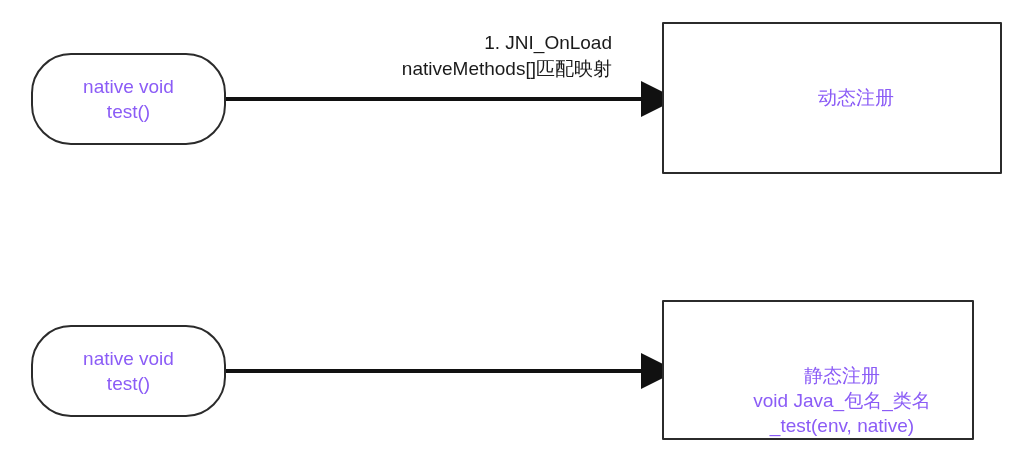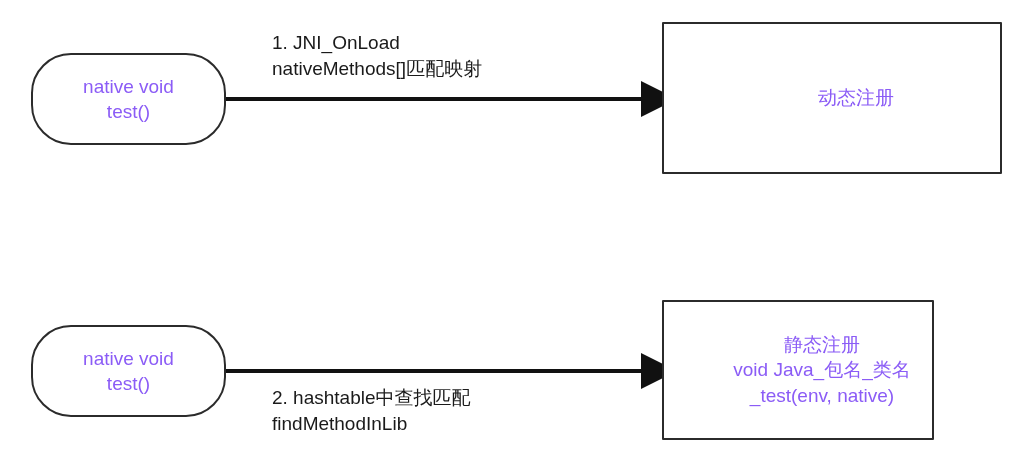--- a/index.html
+++ b/index.html
@@ -41,21 +41,21 @@
   .rect {
     border-radius: 1px;
     font-size: 19px;
     padding-left: 48px;
   }
   .edge-label {
     position: absolute;
     color: #1a1a1a;
     font-size: 19px;
     line-height: 1.35;
-    text-align: left;
+    text-align: right;
     white-space: nowrap;
   }
   .edge-label .line {
     display: block;
   }
   svg.arrows {
     position: absolute;
     left: 0;
     top: 0;
     width: 1032px;
@@ -91,24 +91,20 @@
   <div class="node rect" style="left:662px; top:22px; width:340px; height:152px;">
     <span class="line">动态注册</span>
   </div>
 
   <div class="node rounded" style="left:31px; top:325px; width:195px; height:92px;">
     <span class="line">native void</span>
     <span class="line">test()</span>
   </div>
 
 
-  <div class="edge-label" style="left:272px; top:385px; width:340px;">
-    <span class="line">2. hashtable中查找匹配</span>
-    <span class="line">findMethodInLib</span>
-  </div>
 
-  <div class="node rect" style="left:662px; top:300px; width:272px; height:140px;">
+  <div class="node rect" style="left:662px; top:300px; width:312px; height:140px;justify-content:flex-end;">
     <span class="line">静态注册</span>
     <span class="line">void Java_包名_类名</span>
     <span class="line">_test(env, native)</span>
   </div>
 
 </div>
 
 </body></html>

